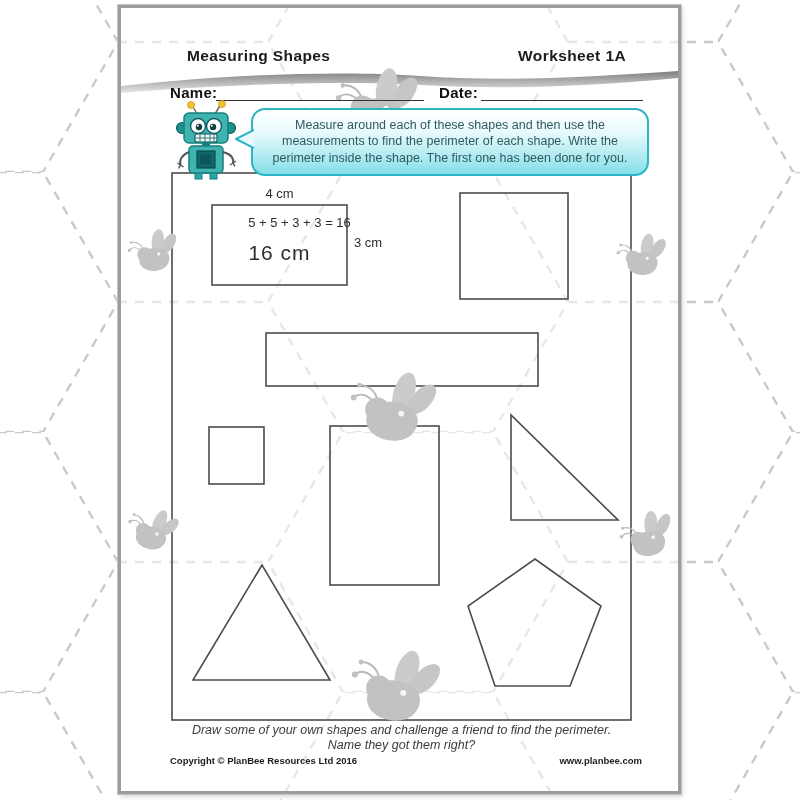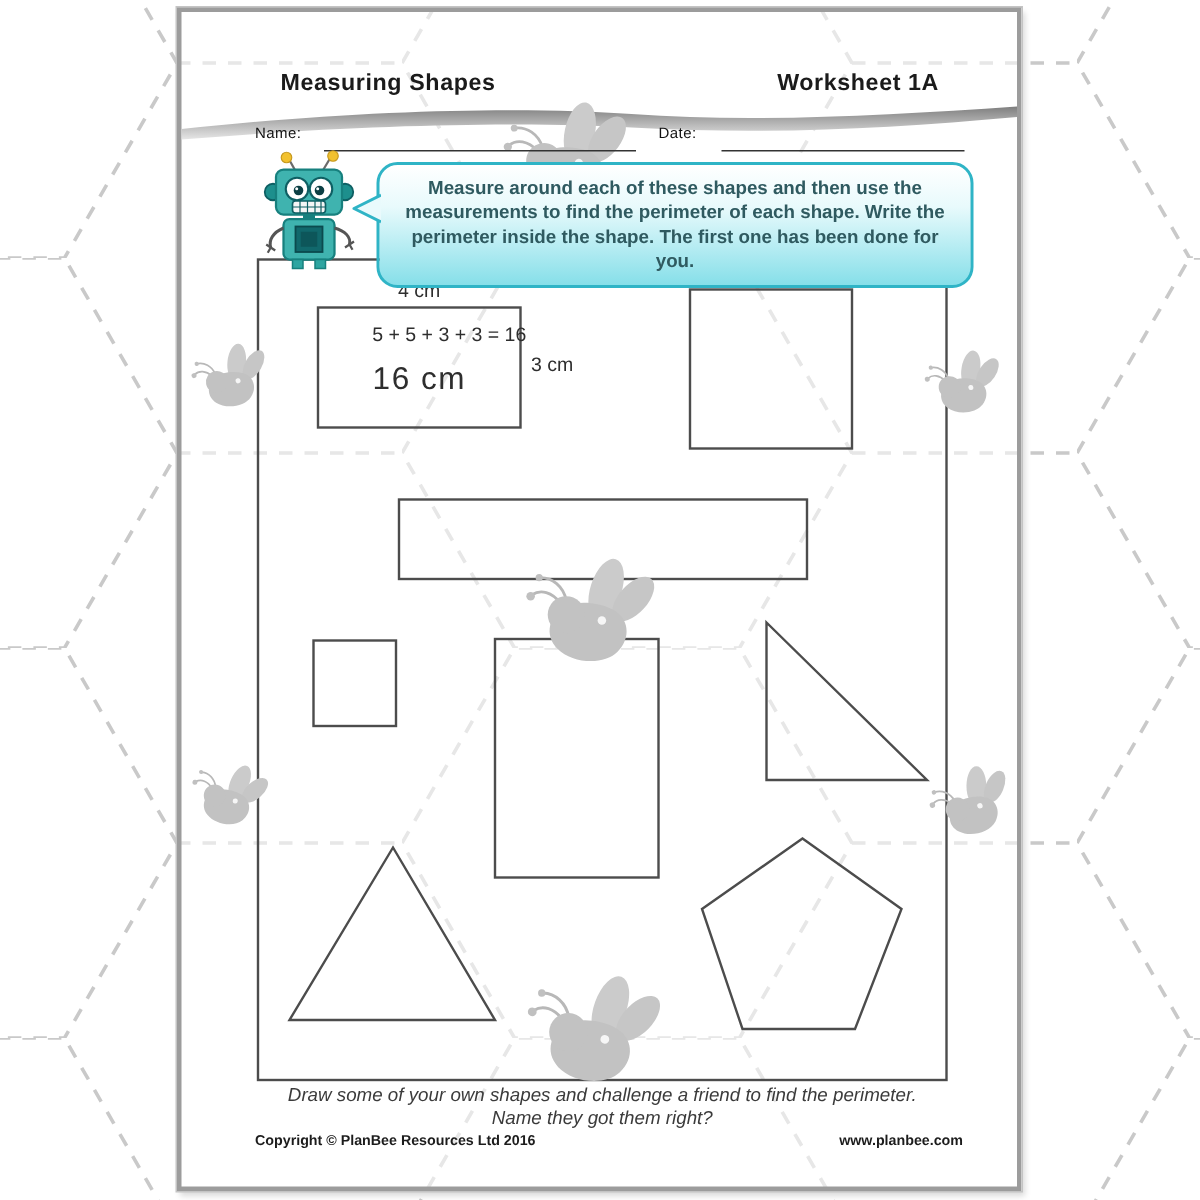--- a/index.html
+++ b/index.html
@@ -23,38 +23,37 @@
     left:66px;top:39px;font-size:15.5px;font-weight:bold;color:#1b1b1b;
     letter-spacing:.4px;z-index:6;
   }
   .worksheet-label{
     right:52px;top:39px;font-size:15.5px;font-weight:bold;color:#1b1b1b;
     letter-spacing:.4px;z-index:6;
   }
   #swoosh{left:0;top:60px;width:557px;height:28px;z-index:2;}
 
   .field-label{
-    font-size:10px;font-weight:normal;color:#111;z-index:6;letter-spacing:.3px;
+    font-size:15px;font-weight:bold;color:#111;z-index:6;letter-spacing:.3px;
   }
   .name-label{left:49px;top:76px;}
   .date-label{left:318px;top:76px;}
   .field-line{border-bottom:1.3px solid #333;height:1px;z-index:6;}
   .name-line{left:95px;top:91px;width:208px;}
   .date-line{left:360px;top:91px;width:162px;}
 
   #robot{left:49px;top:92px;width:76px;height:80px;z-index:7;}
 
   .speech-bubble{
     left:130px;top:100px;width:366px;
     padding:7px 14px 8px 14px;
     border:2px solid #2fb4c6;border-radius:14px;
     background:linear-gradient(180deg,#ffffff 0%,#e8fafc 35%,#86dfe9 100%);
     font-size:12.5px;line-height:1.3;text-align:center;color:#2f5a60;
     z-index:7;
-    font-weight:bold;
   }
   #bubble-tail{left:113px;top:120px;width:20px;height:22px;z-index:8;}
 
   #shapes-svg{left:0;top:0;width:557px;height:783px;z-index:3;}
   #shapes-svg rect,#shapes-svg polygon{fill:none;stroke:#4c4c4c;stroke-width:1.6px;}
   #bees-svg{left:0;top:0;width:557px;height:783px;z-index:4;pointer-events:none;}
 
   .shape-label{font-size:13px;color:#2e2e2e;z-index:5;}
   .label-top-length{left:91px;top:178px;width:135px;text-align:center;}
   .label-side-length{left:233px;top:227px;}

